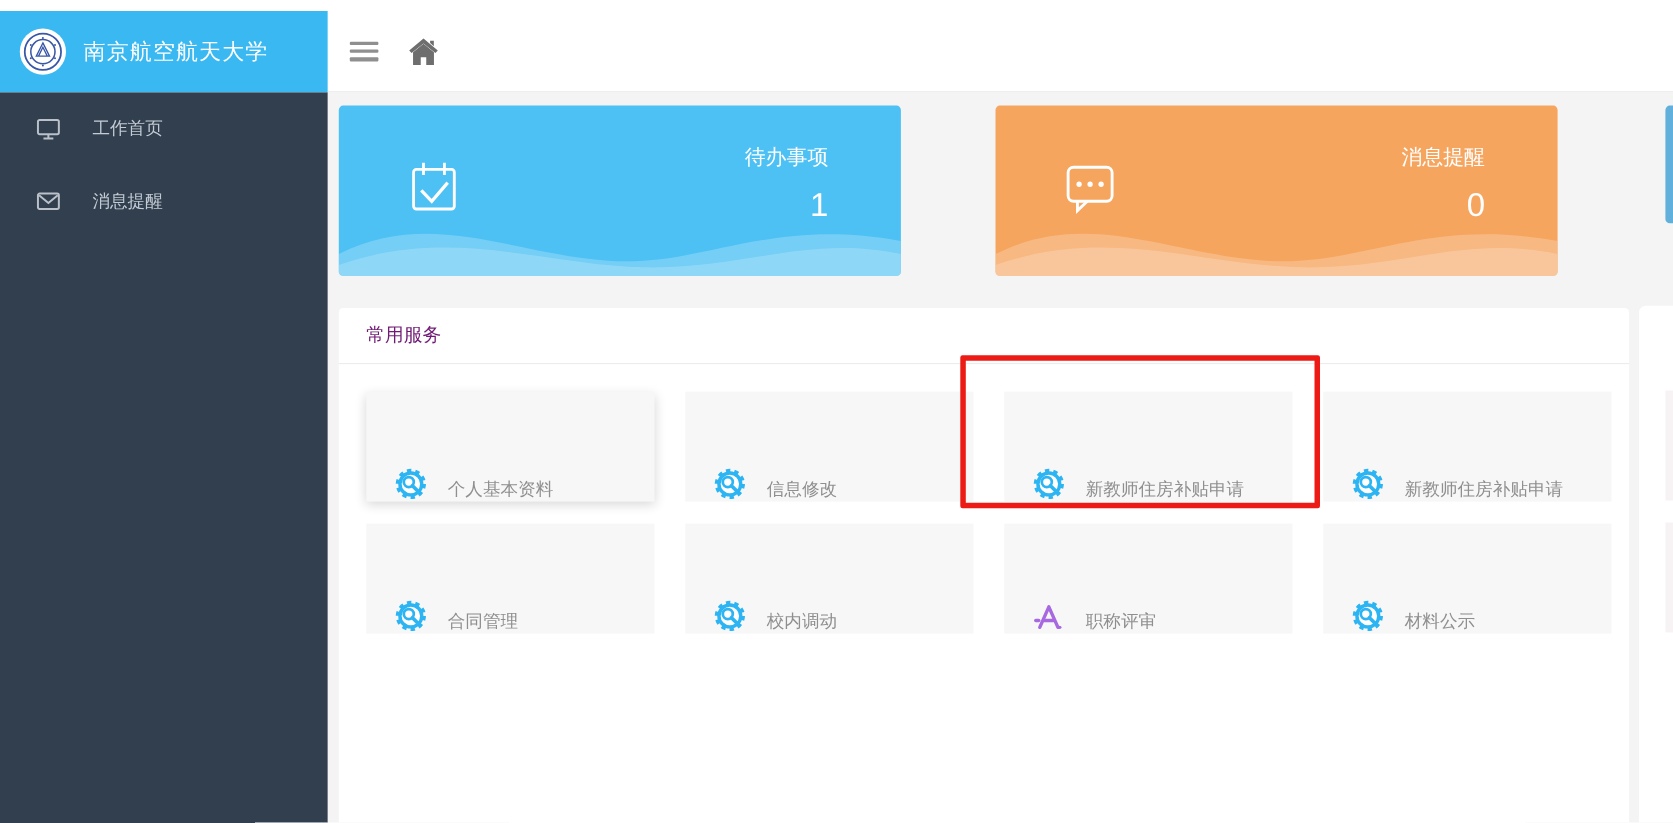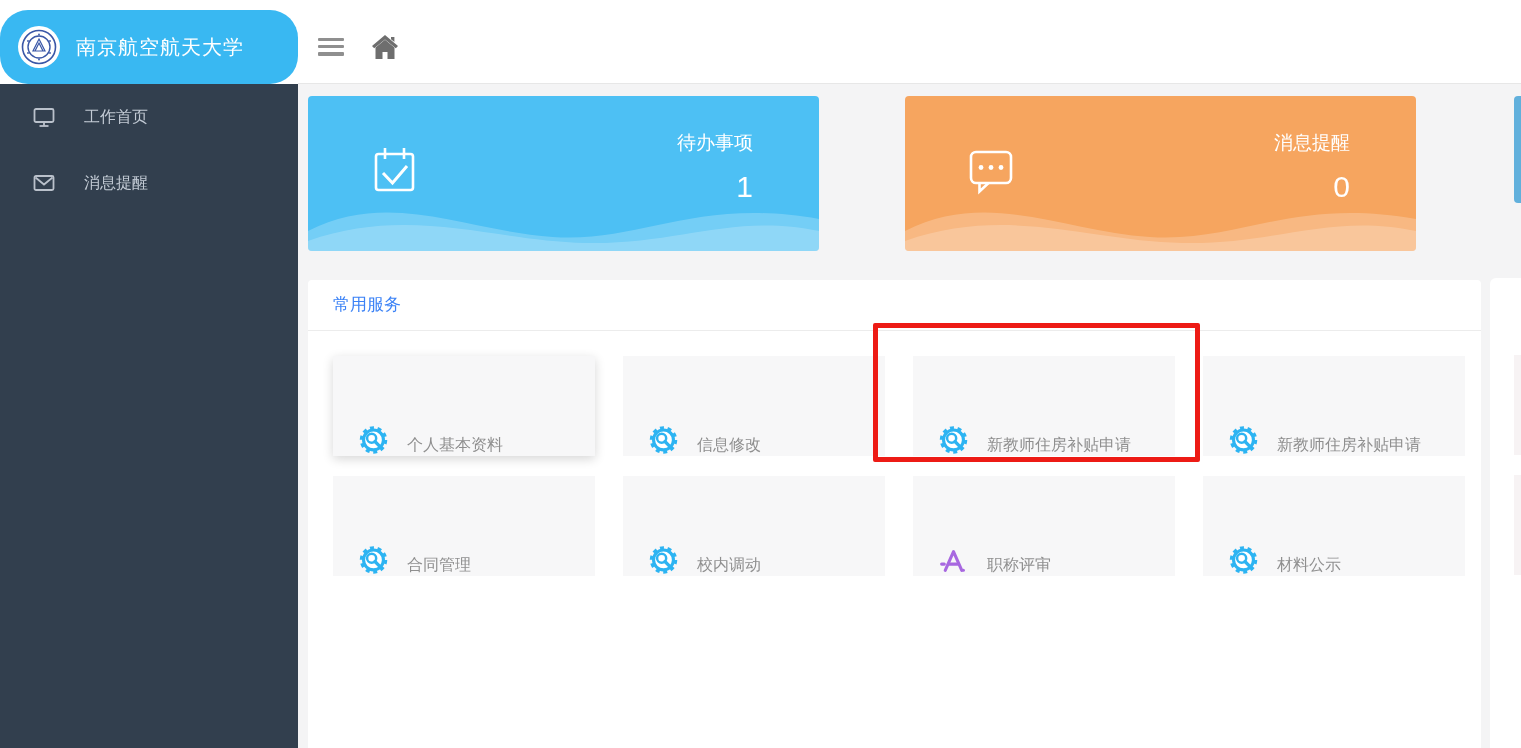--- a/index.html
+++ b/index.html
@@ -1,21 +1,21 @@
 <!DOCTYPE html>
 <html><head>
 <meta charset="utf-8">
 <style>
   html,body{margin:0;padding:0;}
   body{font-family:"Liberation Sans","DejaVu Sans",sans-serif;background:#fff;}
   #screen{position:relative;width:1521px;height:748px;overflow:hidden;background:#fff;}
 
   
   .brand{position:absolute;left:0;top:10px;width:298px;height:74px;background:#39b8f2;
-         display:flex;align-items:center;gap:16px;padding-left:18px;box-sizing:border-box;border-radius:28px;}
+         display:flex;align-items:center;gap:16px;padding-left:18px;box-sizing:border-box;}
   .logo{width:42px;height:42px;border-radius:50%;background:#fff;display:flex;align-items:center;justify-content:center;flex:0 0 auto;}
   .brand-name{color:#fff;font-size:20px;letter-spacing:1px;white-space:nowrap;}
 
   .topbar{position:absolute;left:298px;top:10px;right:0;height:74px;background:#fff;
           display:flex;align-items:center;gap:26px;padding-left:20px;box-sizing:border-box;
           border-bottom:1px solid #e7e7e7;}
   .hamburger{width:26px;height:18px;display:flex;flex-direction:column;justify-content:space-between;cursor:pointer;}
   .hamburger span{display:block;height:3.5px;background:#8f8f8f;border-radius:1px;}
   .home-btn{cursor:pointer;display:flex;align-items:center;}
 
@@ -37,21 +37,21 @@
   .stat-count{font-size:30px;margin-top:14px;}
   .wave{position:absolute;left:0;bottom:0;width:100%;height:72px;}
 
   .sliver-card{position:absolute;left:1216px;top:12px;width:12px;height:107px;background:#61b0dc;border-radius:4px;}
   .sliver-panel{position:absolute;left:1192px;top:194px;width:40px;bottom:0;background:#fff;border-radius:6px 0 0 0;}
   .sliver-tile{position:absolute;left:24px;width:16px;height:100px;background:#f7f3f4;}
 
   
   .panel{position:absolute;left:10px;top:196px;width:1173px;bottom:0;background:#fff;border-radius:4px 4px 0 0;}
   .panel-header{height:50px;line-height:50px;padding:0 25px;border-bottom:1px solid #ececec;
-                color:#3b82f6;font-size:17px;}
+                color:#701a75;font-size:17px;}
   .tiles{padding:25px;display:grid;grid-template-columns:repeat(4,262px);gap:20px 28px;}
   .tile{width:262px;height:100px;background:#f7f7f8;display:flex;align-items:flex-end;gap:18px;
         padding-left:25px;box-sizing:border-box;cursor:pointer;}
   .tile.elevated{box-shadow:0 3px 10px rgba(0,0,0,0.16);}
   .tile .lbl{color:#8f8f8f;font-size:16px;white-space:nowrap;}
   .tile .ic{display:flex;align-items:center;flex:0 0 auto;}
 
   
   .annotation{position:absolute;left:575px;top:239px;width:327px;height:139px;
               border:5px solid #ed1b15;border-radius:2px;z-index:20;pointer-events:none;box-sizing:border-box;}

